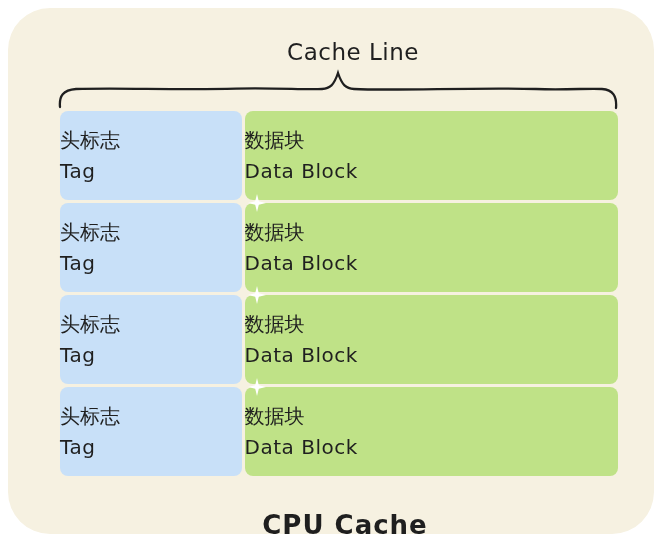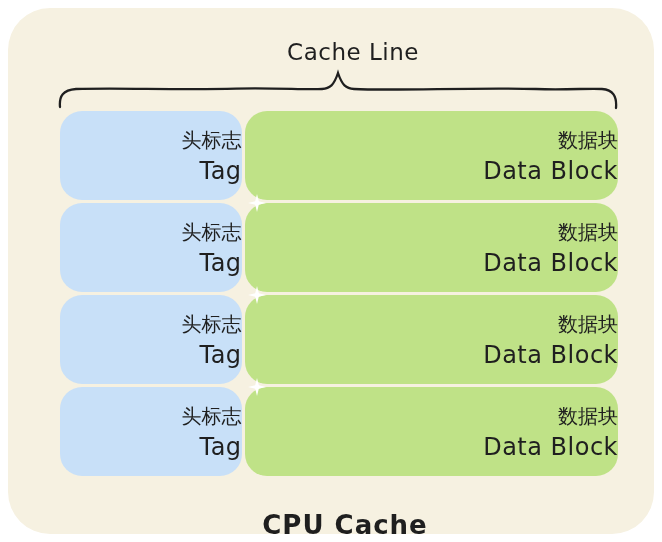--- a/index.html
+++ b/index.html
@@ -45,36 +45,36 @@
     gap:3px;
   }
   .row{
     display:flex;
     gap:3px;
     height:89px;
   }
   .block{
     display:flex;
     flex-direction:column;
-    align-items:flex-end;
+    align-items:flex-start;
     justify-content:center;
-    border-radius:22px;
+    border-radius:8px;
     line-height:31px;
     text-align:center;
   }
   .tag-block{
     width:196px;
     background:var(--tag-fill);
   }
   .data-block{
     width:403px;
     background:var(--data-fill);
   }
   .label-zh{font-size:20px;}
-  .label-en{font-size:24px;letter-spacing:0.5px;}
+  .label-en{font-size:20px;letter-spacing:0.5px;}
   .sparkle{
     position:absolute;
     width:18px;height:18px;
     background:#ffffff;
     clip-path:polygon(50% 0%,60% 40%,100% 50%,60% 60%,50% 100%,40% 60%,0% 50%,40% 40%);
     transform:translate(-50%,-50%);
     pointer-events:none;
   }
   .sp1{left:249px;top:195px;}
   .sp2{left:249px;top:287px;}

